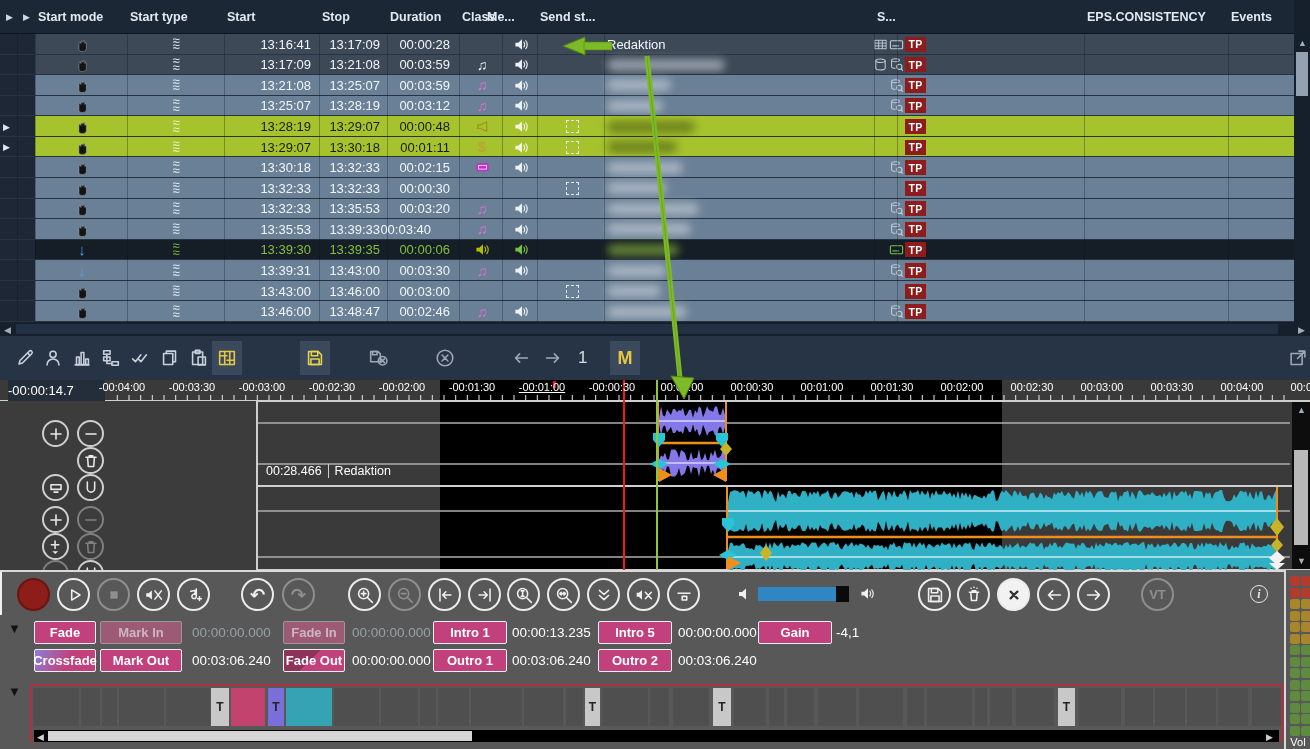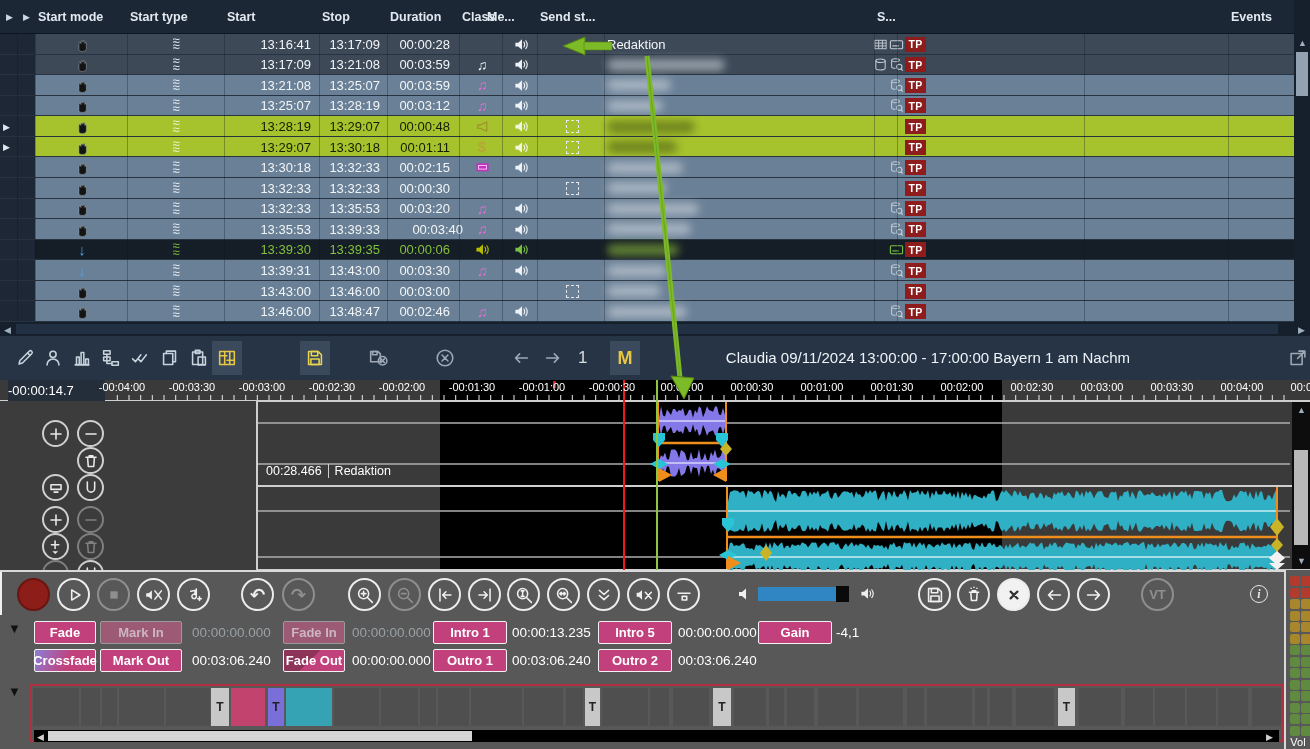--- a/index.html
+++ b/index.html
@@ -96,20 +96,21 @@
         <div class="hcell arr" style="left:19px;width:15px;">▶</div>
         <div class="hcell" style="left:38px;width:88px;">Start mode</div>
         <div class="hcell" style="left:130px;width:92px;">Start type</div>
         <div class="hcell" style="left:227px;width:88px;">Start</div>
         <div class="hcell" style="left:322px;width:64px;">Stop</div>
         <div class="hcell" style="left:390px;width:66px;">Duration</div>
         <div class="hcell" style="left:462px;width:40px;">Class</div>
         <div class="hcell" style="left:487px;width:33px;">Me...</div>
         <div class="hcell" style="left:540px;width:64px;">Send st...</div>
         <div class="hcell" style="left:877px;width:21px;">S...</div>
+        <div class="hcell" style="left:1087px;width:140px;">EPS.CONSISTENCY</div>
         <div class="hcell" style="left:1231px;width:60px;">Events</div>
         <div class="abs" style="left:0;top:33px;width:1294px;height:1px;background:#0d1520;"></div>
       </div>
     <div id="pl-body">
         <div class="prow r-played" style="top:34px;height:20.57px;">
     <div class="leftstrip"></div>
     <div class="cell ctr" style="left:38px;width:88px;">
             <svg width="15" height="15" viewBox="0 0 16 16">
               <path d="M4.2 13.5V7q0-1.6 1.1-1.6T6.4 7V5.6q0-1.6 1.1-1.6t1.1 1.6V5q0-1.3.95-1.3T10.5 5v2q0-1 .8-1t.8 1v5.5q0 3-3.9 3t-4-2z" fill="#141414" stroke="#aab4bd" stroke-width="0.5"></path>
             </svg>
@@ -463,21 +464,21 @@
             </svg>
           </div>
     <div class="cell ctr" style="left:130px;width:92px;">
             <span class="waves" style="color:#e8edf2">
               <i>≈</i>
               <i>≈</i>
             </span>
           </div>
     <div class="cell num" style="left:227px;width:88px;">13:35:53</div>
     <div class="cell num" style="left:322px;width:62px;">13:39:33</div>
-    <div class="cell num" style="left:403px;width:64px;">00:03:40</div>
+    <div class="cell num" style="left:371px;width:64px;">00:03:40</div>
     <div class="cell ctr" style="left:462px;width:40px;">
             <span style="color:#f06ad8;font-size:14px;font-weight:bold;">♫</span>
           </div>
     <div class="cell ctr" style="left:505px;width:33px;">
             <svg width="15" height="15" viewBox="0 0 16 16">
               <path d="M1.5 6h3l4-3.5v11L4.5 10h-3z" fill="#eef2f6"></path>
               <path d="M10.5 5.5q1.8 2.6 0 5.2M12.6 4q3 4.2 0 8.4" fill="none" stroke="#eef2f6" stroke-width="1.2" stroke-linecap="round"></path>
             </svg>
           </div>
     <div class="cell ctr" style="left:540px;width:64px;"></div>
@@ -750,21 +751,20 @@
         <div class="tbtn " style="left:538px;">
           <svg width="22" height="22" viewBox="0 0 24 24">
             <path d="M5 12h13M13.5 7.5 18 12l-4.5 4.5" fill="none" stroke="#9fa9b5" stroke-width="1.7" stroke-linecap="round" stroke-linejoin="round"></path>
           </svg>
         </div>
       </div>
     <span class="abs" style="left:578px;top:0;height:44px;line-height:44px;color:#d8dde2;font-size:17px;">1</span>
     <div class="tbtn tile" style="left:610px;">
       <span style="color:#e8c840;font-size:18px;font-weight:bold;">M</span>
     </div>
-    <div id="session-title">Claudia 09/11/2024 13:00:00 - 17:00:00 Bayern 1 am Nachm</div>
     <div class="tbtn" style="left:1283px;" id="extlink-slot">
         <svg width="22" height="22" viewBox="0 0 24 24">
           <rect x="4.5" y="7" width="12" height="12" fill="none" stroke="#9fa9b5" stroke-width="1.7" stroke-linecap="round" stroke-linejoin="round"></rect>
           <path d="M13 4.5h6.5V11M19.2 4.8 11.5 12.5" fill="none" stroke="#9fa9b5" stroke-width="1.7" stroke-linecap="round" stroke-linejoin="round"></path>
         </svg>
       </div>
   </section>
 
   <section id="timeline">
     <div id="tl-bg">
@@ -916,21 +916,21 @@
         </svg>
       </div>
     <div id="tl-pos">-00:00:14.7</div>
     <div id="tl-labels">
         <span class="rlabel" style="left:122px;">-00:04:00</span>
         <span class="rlabel" style="left:192px;">-00:03:30</span>
         <span class="rlabel" style="left:262px;">-00:03:00</span>
         <span class="rlabel" style="left:332px;">-00:02:30</span>
         <span class="rlabel" style="left:402px;">-00:02:00</span>
         <span class="rlabel" style="left:472px;">-00:01:30</span>
-        <span class="rlabel" style="left:542px;">-00:01:00</span>
+        <span class="rlabel" style="left:542px;text-decoration:underline;">-00:01:00</span>
         <span class="rlabel" style="left:612px;">-00:00:30</span>
         <span class="rlabel" style="left:682px;">00:00:00</span>
         <span class="rlabel" style="left:752px;">00:00:30</span>
         <span class="rlabel" style="left:822px;">00:01:00</span>
         <span class="rlabel" style="left:892px;">00:01:30</span>
         <span class="rlabel" style="left:962px;">00:02:00</span>
         <span class="rlabel" style="left:1032px;">00:02:30</span>
         <span class="rlabel" style="left:1102px;">00:03:00</span>
         <span class="rlabel" style="left:1172px;">00:03:30</span>
         <span class="rlabel" style="left:1242px;">00:04:00</span>

